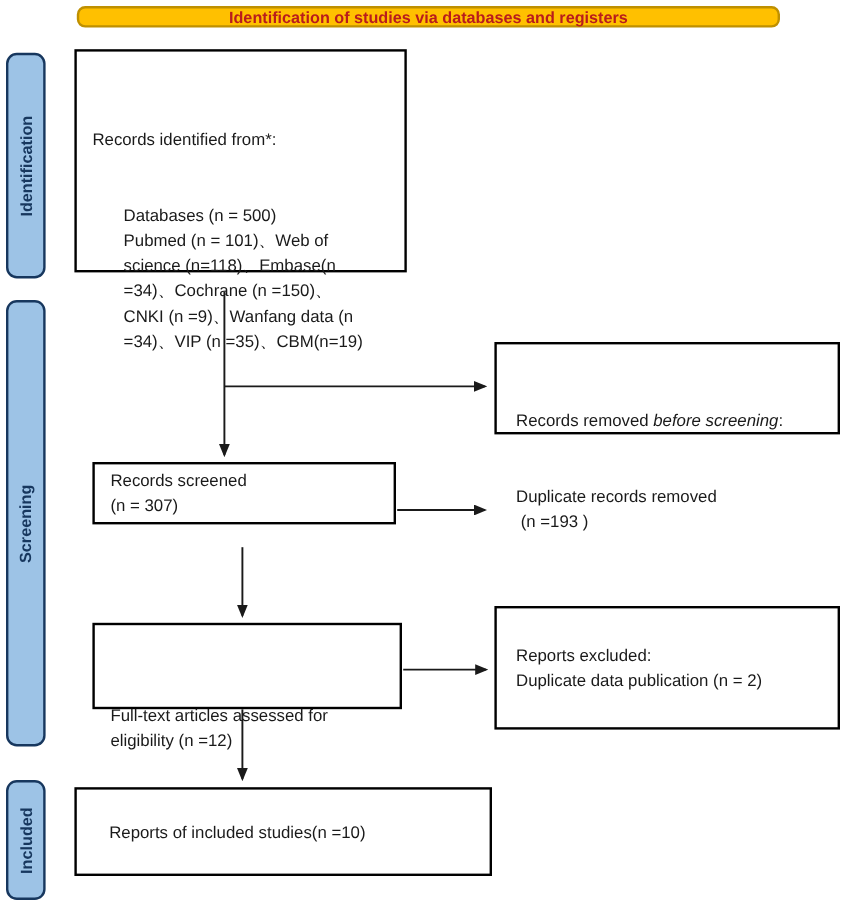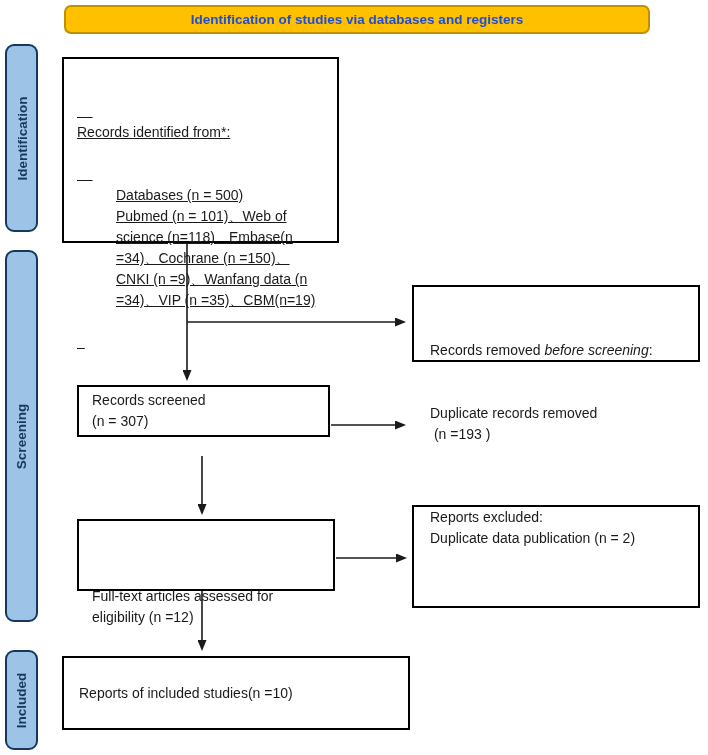--- a/index.html
+++ b/index.html
@@ -2,50 +2,50 @@
 <html><head>
 <meta charset="utf-8">
 <style>
   html,body{margin:0;padding:0;background:#ffffff;}
   .canvas{
     position:relative;width:708px;height:755px;background:#ffffff;
     font-family:"Liberation Sans","DejaVu Sans",sans-serif;
     color:#1a1a1a;overflow:hidden;
   }
   .banner{
-    position:absolute;left:64px;top:5px;width:586px;height:29px;
+    position:absolute;left:64px;top:5px;width:586px;height:18px;
     border:2px solid #BF9000;border-radius:7px;box-sizing:border-box;
     display:flex;align-items:center;justify-content:center;
-    font-weight:bold;font-size:13.5px;color:#1d4ed8;
+    font-weight:bold;font-size:13.5px;color:#b91c1c;
   }
   .stage{
     position:absolute;left:5px;width:33px;
     border:2px solid #17375E;border-radius:9px;box-sizing:border-box;
     display:flex;align-items:center;justify-content:center;
   }
   .stage .rot{
     transform:rotate(-90deg);white-space:nowrap;
     font-weight:bold;font-size:13.5px;color:#17375E;
   }
   .stage-identification{top:44px;height:188px;}
   .stage-screening{top:250px;height:372px;}
   .stage-included{top:650px;height:100px;}
   .box{
     position:absolute;background:#ffffff;border:2px solid #000000;
     box-sizing:border-box;font-size:14px;line-height:21px;
     white-space:pre-wrap;
   }
-  .b-identified{left:62px;top:57px;width:277px;height:186px;padding:21px 8px 0 13px;text-decoration:underline;}
-  .b-identified .details{margin-left:39px;}
+  .b-identified{left:62px;top:41px;width:277px;height:186px;padding:21px 8px 0 13px;}
+  .b-identified .details{margin-left:26px;}
   .b-screened{left:77px;top:385px;width:253px;height:52px;display:flex;align-items:center;padding-left:13px;}
   .b-fulltext{left:77px;top:519px;width:258px;height:72px;padding:23px 8px 0 13px;}
-  .b-included{left:62px;top:656px;width:348px;height:74px;display:flex;align-items:center;padding-left:15px;}
+  .b-included{left:62px;top:656px;width:348px;height:74px;display:flex;align-items:center;padding-left:27px;}
   .b-removed{left:412px;top:285px;width:288px;height:77px;padding:11px 6px 16px 16px;}
   .b-excluded1{left:412px;top:405px;width:288px;height:76px;padding:11px 6px 0 16px;}
-  .b-excluded2{left:412px;top:505px;width:288px;height:103px;display:flex;align-items:flex-start;padding-left:16px;}
+  .b-excluded2{left:412px;top:505px;width:288px;height:103px;display:flex;align-items:center;padding-left:16px;}
   .it{font-style:italic;}
   .arrows{position:absolute;left:0;top:0;pointer-events:none;}
 </style>
 </head>
 <body>
 
 <div class="canvas">
 
   <div class="banner" style="background-color: rgb(255, 192, 0);">
     <span>Identification of studies via databases and registers</span>

